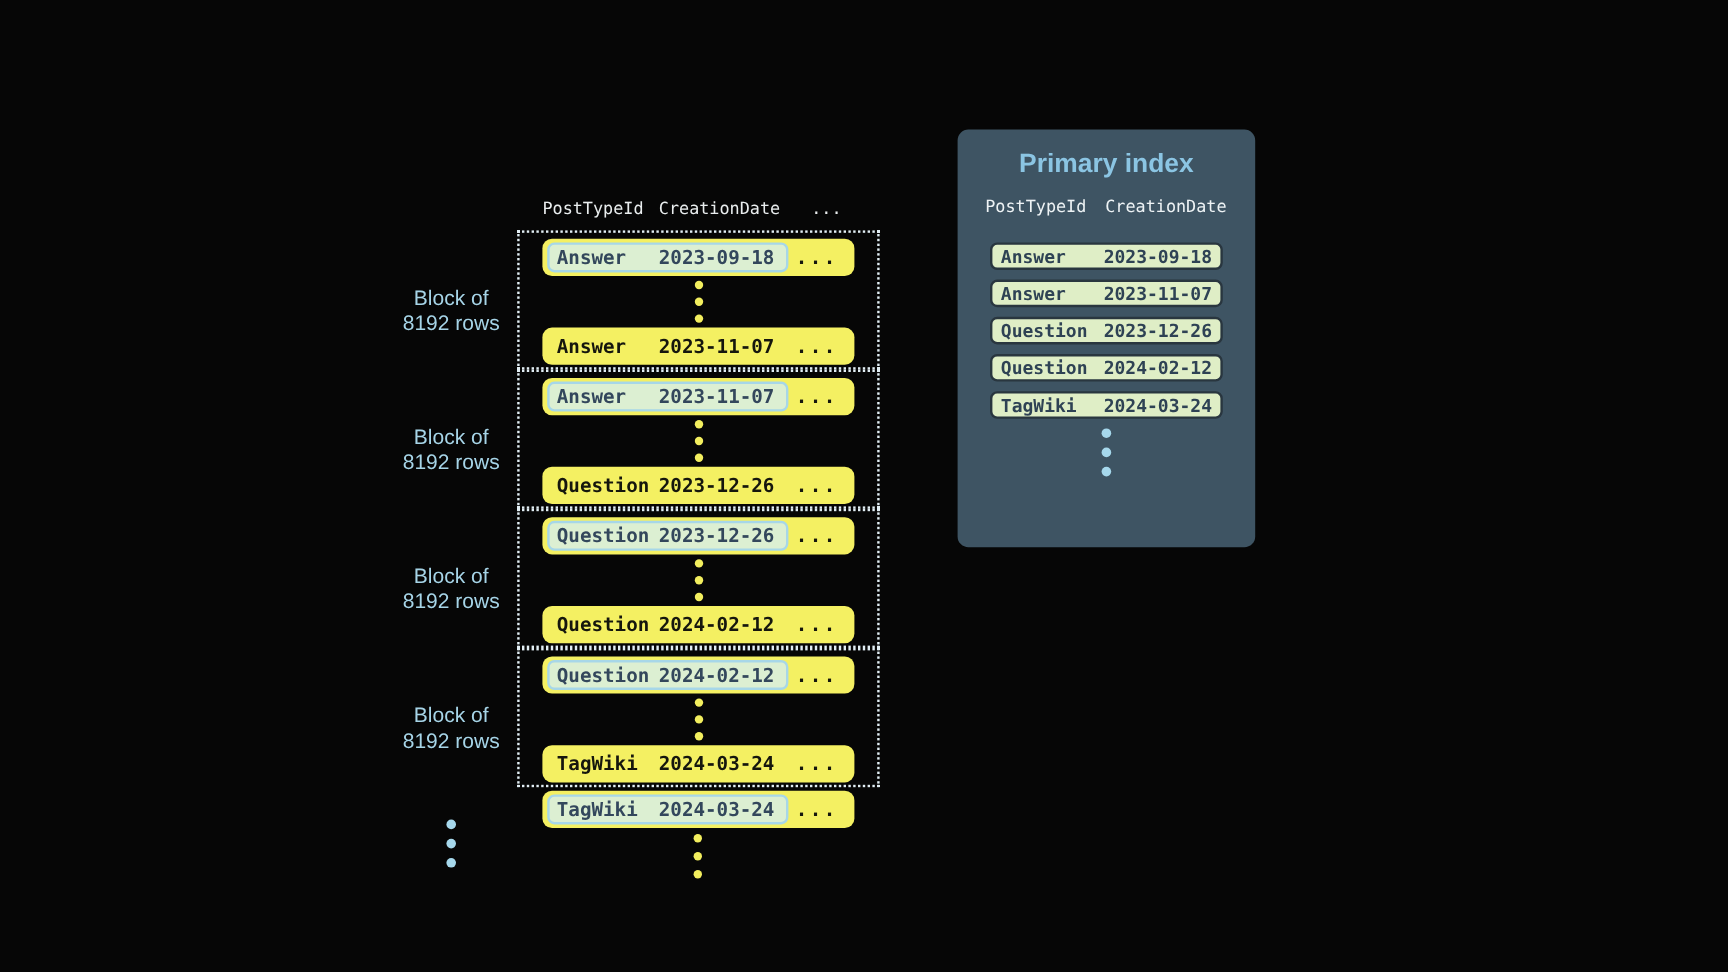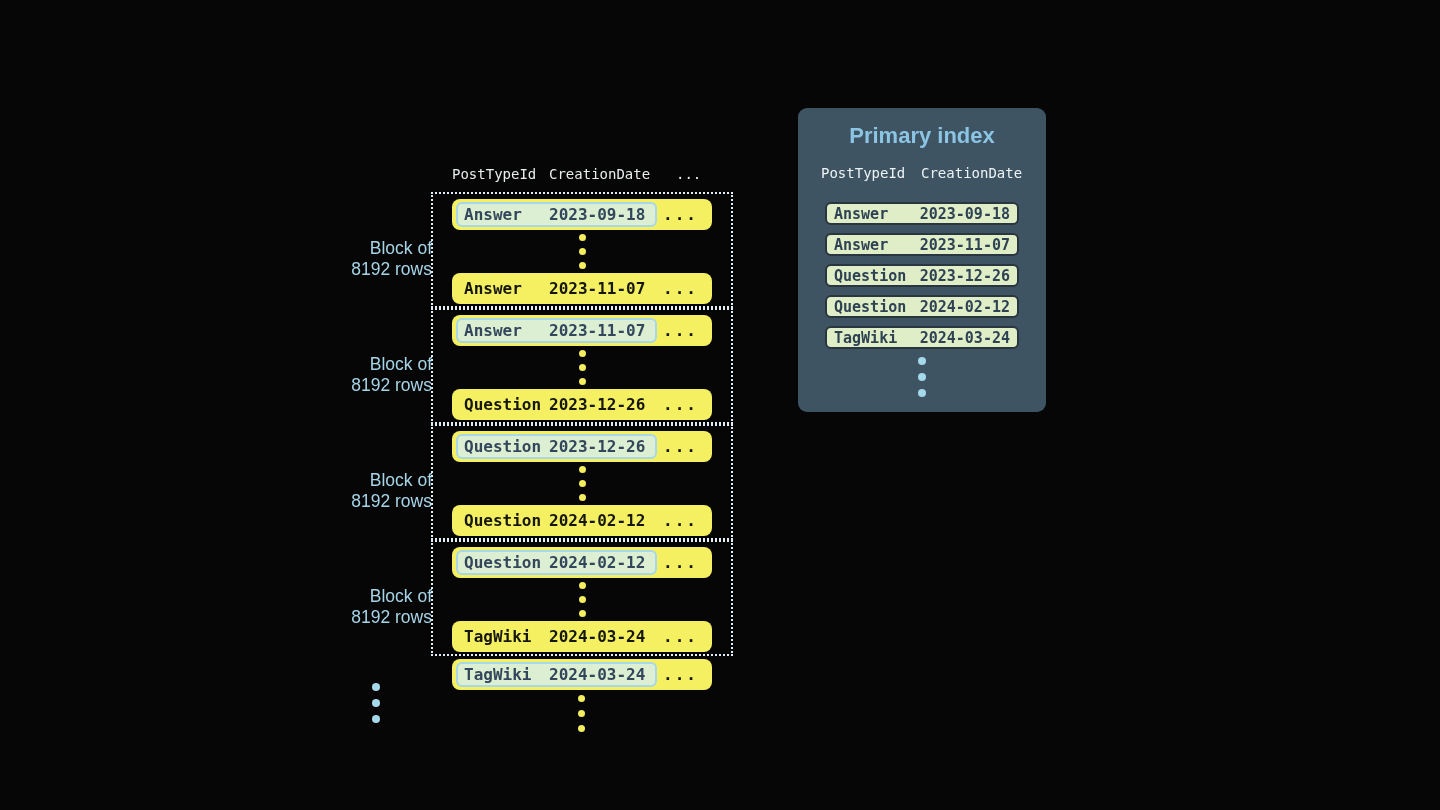--- a/index.html
+++ b/index.html
@@ -43,32 +43,32 @@
   .pdate { width:100px; }
   .pell  { margin-left:auto; letter-spacing:2px; }
 
   .dots-col { display:flex; flex-direction:column; align-items:center; gap:8px; }
   .pblock .dots-col { margin:4px 0; gap:7px; }
   .dot { width:7px; height:7px; border-radius:50%; }
   .dot.y { background:#f2ee5e; }
   .dot.b { width:8px; height:8px; background:#a6d8ec; }
 
   .blabel {
-    position:absolute; left:320px; width:112px; text-align:right;
+    position:absolute; left:320px; width:112px; text-align:center;
     font-family:"Liberation Sans", sans-serif;
     font-size:17.5px; line-height:21px; color:#a6d4e7;
   }
 
   .trailing-row-holder { position:absolute; left:452px; top:659px; }
   .bottom-dots-yellow  { position:absolute; left:578px; top:695px; }
   .bottom-dots-blue    { position:absolute; left:372px; top:683px; }
 
   
   .index-panel {
-    position:absolute; left:798px; top:108px; width:248px; height:304px;
+    position:absolute; left:798px; top:108px; width:248px; height:348px;
     background:#3e5463; border-radius:9px; box-sizing:border-box;
   }
   .index-title {
     margin-top:15px; text-align:center;
     font-family:"Liberation Sans", sans-serif;
     font-size:22px; font-weight:600; color:#8bc5e3;
   }
   .index-header {
     margin-top:16px; padding-left:23px; display:flex;
     font-size:14px; color:#eef3f5;

